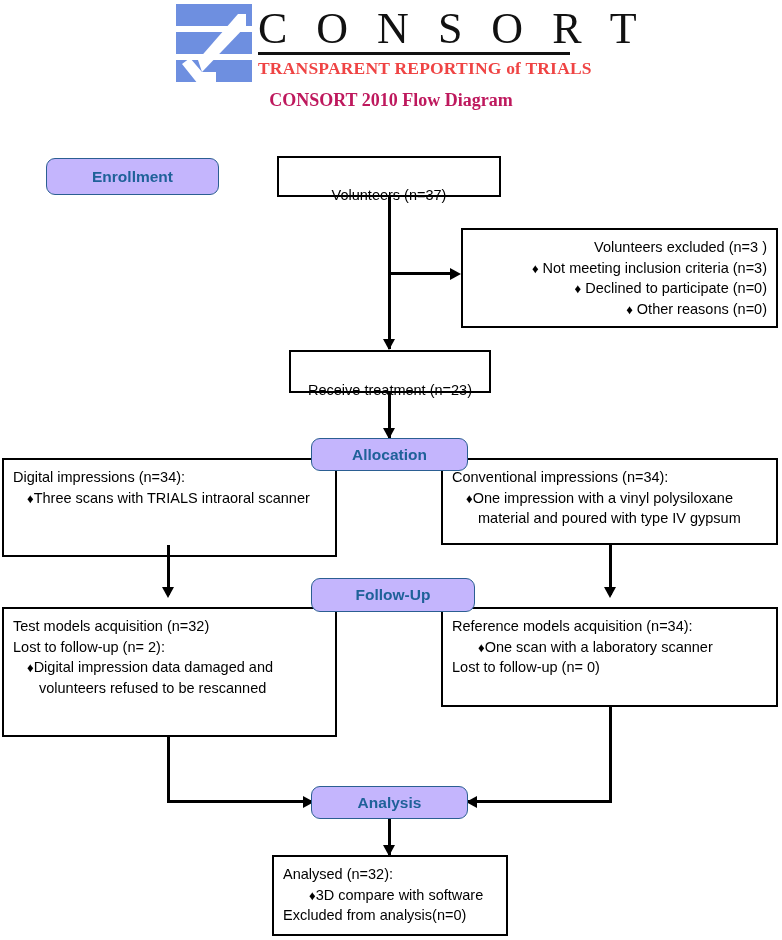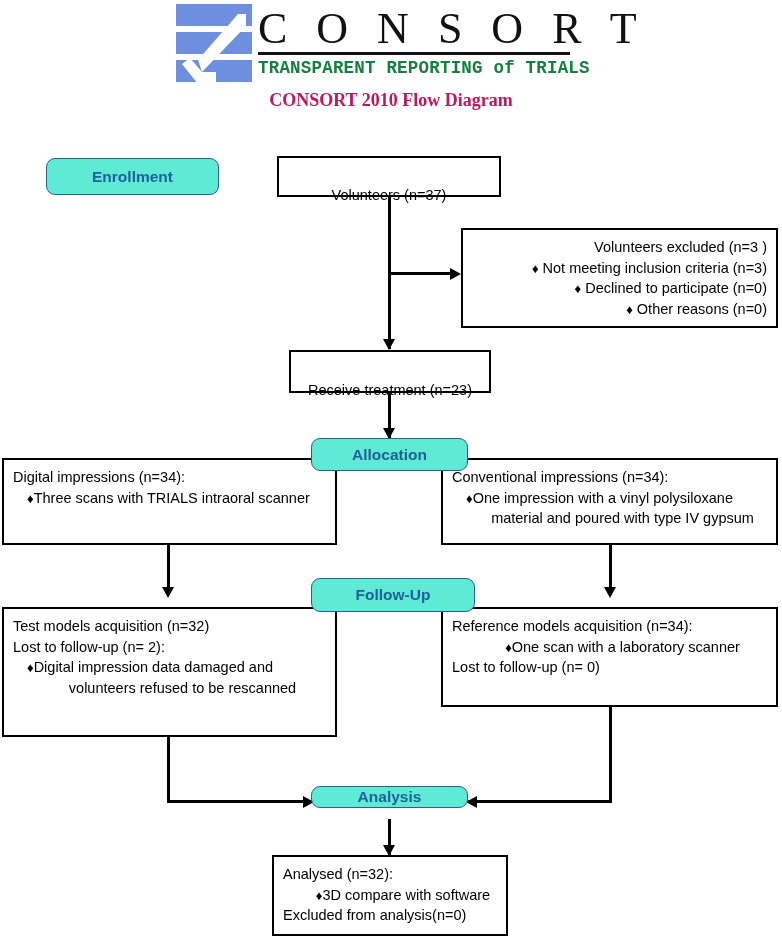--- a/index.html
+++ b/index.html
@@ -62,25 +62,25 @@
     top: 52px;
     width: 312px;
     height: 3px;
     background: #111111;
   }
   .consort-tagline {
     position: absolute;
     left: 258px;
     top: 58px;
     width: 314px;
-    font-family: Liberation Mono, monospace;
+    font-family: Liberation Serif, serif;
     font-weight: bold;
     font-size: 17.5px;
     letter-spacing: 0.2px;
-    color: #15803d;
+    color: #ef4444;
     white-space: nowrap;
   }
   .diagram-title {
     position: absolute;
     left: 0;
     top: 90px;
     width: 782px;
     text-align: center;
     font-family: "Liberation Serif", serif;
     font-weight: bold;
@@ -108,30 +108,30 @@
   .box.vcenter {
     display: flex;
     align-items: center;
     justify-content: center;
   }
 
   .bullet-line {
     white-space: nowrap;
   }
   .bullet-line.indent1 { padding-left: 14px; }
-  .bullet-line.indent2 { padding-left: 26px; text-align: center; }
+  .bullet-line.indent2 { padding-left: 26px; }
   .dia { font-size: 13px; }
 
   
   .pill {
     position: absolute;
     box-sizing: border-box;
     border: 1.6px solid #2b5f92;
     border-radius: 9px;
-    background: #5eead4;
+    background: #c4b5fd;
     color: #1f6199;
     font-weight: bold;
     font-size: 15.5px;
     display: flex;
     align-items: center;
     justify-content: center;
     z-index: 5;
   }
 
   
@@ -222,21 +222,21 @@
     </div>
   </div>
 
   <div class="vline" style="left:387.5px; top:393px; height:45px;"></div>
   <div class="arrow-down" style="left:382.5px; top:428px;"></div>
 
   <div class="pill" style="left:311px; top:438px; width:157px; height:33px;">
     <span>Allocation</span>
   </div>
 
-  <div class="box" style="left:2px; top:458px; width:335px; height:87px;">
+  <div class="box" style="left:2px; top:458px; width:335px; height:99px;">
     <div class="inner">
       <div class="bullet-line">Digital impressions (n=34):</div>
       <div class="bullet-line indent1"><span class="dia">♦</span><span>Three scans with TRIALS intraoral scanner</span></div>
     </div>
   </div>
 
   <div class="box" style="left:441px; top:458px; width:337px; height:87px;">
     <div class="inner">
       <div class="bullet-line">Conventional impressions (n=34):</div>
       <div class="bullet-line indent1"><span class="dia">♦</span><span>One impression with a vinyl polysiloxane</span></div>
@@ -272,21 +272,21 @@
   </div>
 
   <div class="vline" style="left:166.5px; top:737px; height:66px;"></div>
   <div class="hline" style="left:166.5px; top:800px; width:145px;"></div>
   <div class="arrow-right" style="left:303px; top:796px;"></div>
 
   <div class="vline" style="left:608.5px; top:707px; height:96px;"></div>
   <div class="hline" style="left:468px; top:800px; width:143px;"></div>
   <div class="arrow-left" style="left:466px; top:796px;"></div>
 
-  <div class="pill" style="left:311px; top:786px; width:157px; height:22px;">
+  <div class="pill" style="left:311px; top:786px; width:157px; height:33px;">
     <span>Analysis</span>
   </div>
 
   <div class="vline" style="left:387.5px; top:819px; height:38px;"></div>
   <div class="arrow-down" style="left:382.5px; top:845px;"></div>
 
   <div class="box" style="left:272px; top:855px; width:236px; height:81px;">
     <div class="inner">
       <div class="bullet-line">Analysed  (n=32):</div>
       <div class="bullet-line indent2"><span class="dia">♦</span><span>3D compare with software</span></div>

